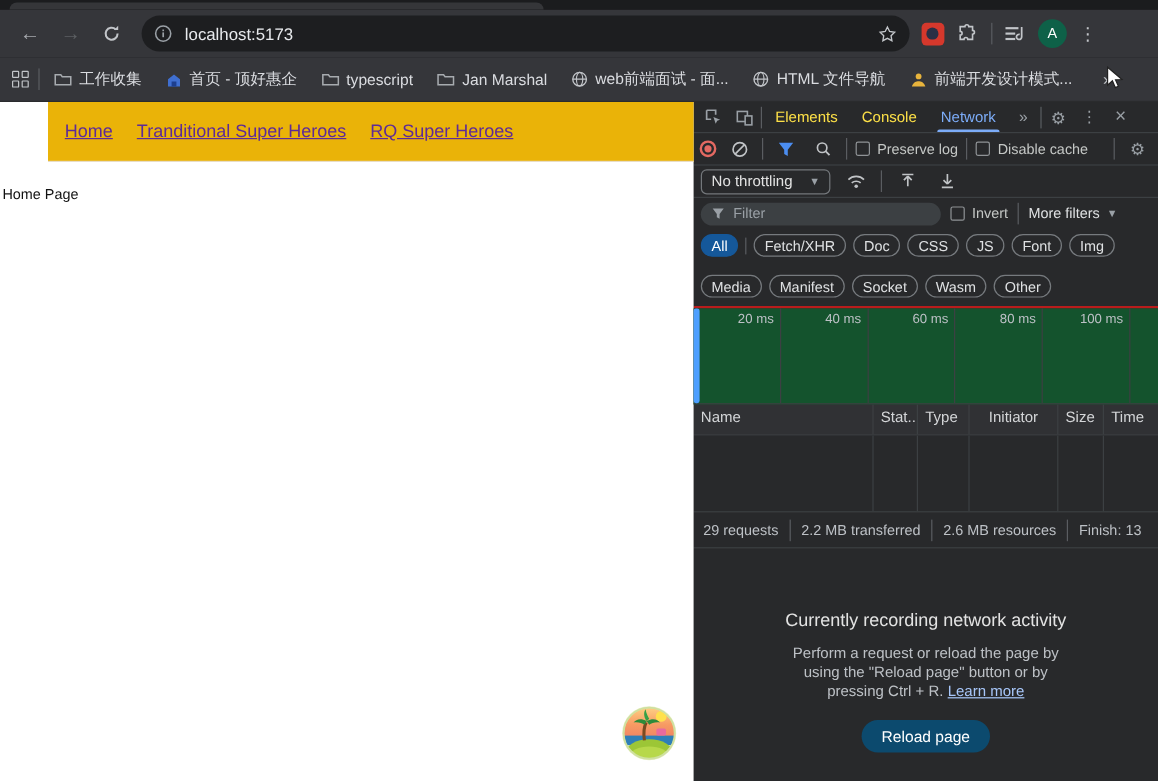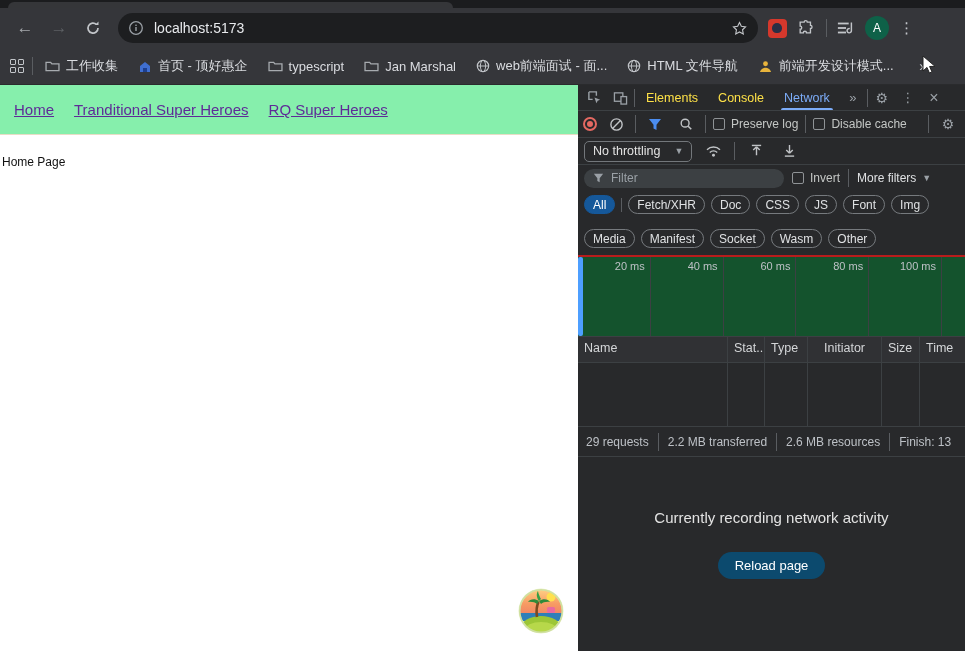--- a/index.html
+++ b/index.html
@@ -22,21 +22,21 @@
   .ext-red::after{ content:""; position:absolute; left:4px; top:4px; width:10px; height:10px; border-radius:50% 50% 45% 45%; background:#2a2f45; }
   .bookmarks { height:37px; background:#35363a; display:flex; align-items:center; padding:0 10px; gap:4px; border-bottom:1px solid #2a2b2d; }
   .bm-item { display:flex; align-items:center; gap:6px; color:#dadce0; font-size:13px; padding:4px 8px; border-radius:6px; white-space:nowrap; }
   .apps-grid { display:grid; grid-template-columns:6px 6px; grid-gap:2px; margin-right:4px; }
   .apps-grid span{ width:6px; height:6px; border:1.5px solid #c2c5c9; border-radius:1px; }
   .icon { display:inline-flex; align-items:center; justify-content:center; }
 
   
   .content { display:flex; height:566px; }
   .page { width:578px; background:#ffffff; position:relative; }
-  .page-nav { height:50px; background:#86efac; display:flex; align-items:center; gap:20px; padding:0 14px; border-bottom:1px solid #e8ddc6; }
+  .page-nav { height:50px; background:#eab308; display:flex; align-items:center; gap:20px; padding:0 14px; border-bottom:1px solid #e8ddc6;margin-left:40px; }
   .page-nav a { color:#5e2b97; font-size:15px; text-decoration:underline; }
   .page-heading { color:#111; font-size:12px; padding:20px 2px; }
   .island-logo { position:absolute; left:517px; top:502px; width:48px; height:48px; }
 
   
   .devtools { width:387px; background:#28292b; color:#c4c7c5; display:flex; flex-direction:column; font-size:12px; }
   .dt-row { display:flex; align-items:center; border-bottom:1px solid #3c4043; flex-shrink:0; }
   .dt-tabbar { height:26px; padding:0 4px; gap:2px; }
   .dt-ic { width:24px; height:22px; display:flex; align-items:center; justify-content:center; color:#9aa0a6; flex-shrink:0; }
   .dt-tab { padding:0 9px; height:100%; display:flex; align-items:center; font-size:12.5px; color:#fde047; position:relative; }
@@ -376,20 +376,28 @@
         <span class="sep-v"></span>
         <span>2.2 MB transferred</span>
         <span class="sep-v"></span>
         <span>2.6 MB resources</span>
         <span class="sep-v"></span>
         <span>Finish: 13</span>
       </div>
 
       <div class="recording">
         <div class="rec-title">Currently recording network activity</div>
+        <div class="rec-body">
+          <div>Perform a request or reload the page by</div>
+          <div>using the "Reload page" button or by</div>
+          <div>
+            <span>pressing Ctrl + R.</span>
+            <a href="#">Learn more</a>
+          </div>
+        </div>
         <button class="btn-primary">Reload page</button>
       </div>
 
     </div>
   </div>
 
   <svg class="cursor" width="14" height="20" viewBox="0 0 14 20">
     <path d="M1 1l0 15 4-3.6 2.4 5.6 2.6-1.1-2.4-5.4 5.4-.2z" fill="#fff" stroke="#222" stroke-width="1"></path>
   </svg>
 

